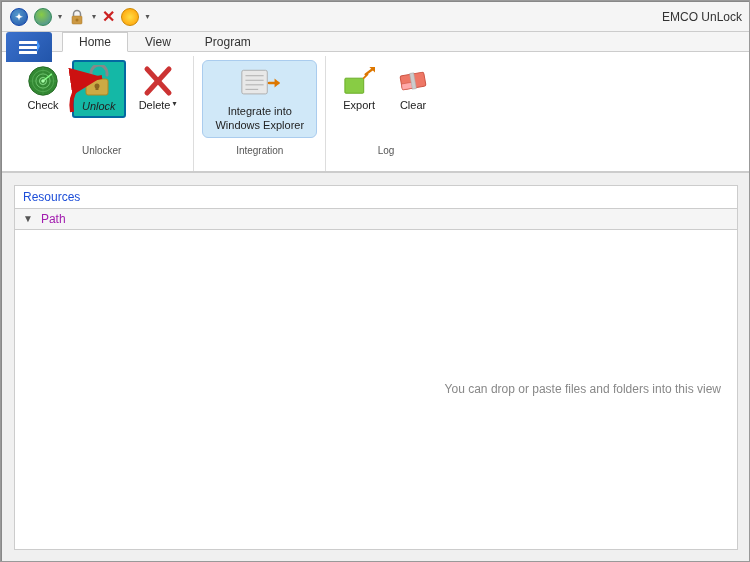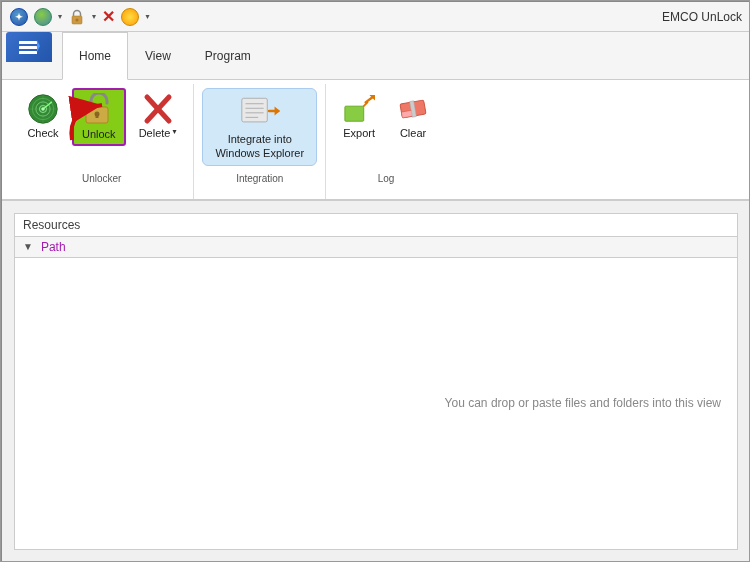--- a/index.html
+++ b/index.html
@@ -68,21 +68,21 @@
 
     
     .ribbon-tabs {
       display: flex;
       align-items: flex-end;
       background: #f5f5f5;
       border-bottom: 1px solid #ccc;
       padding-left: 60px;
     }
     .ribbon-tab {
-      padding: 16px 16px;
+      padding: 2px 16px;
       font-size: 12px;
       cursor: pointer;
       border: 1px solid transparent;
       border-bottom: none;
       color: #333;
       background: transparent;
     }
     .ribbon-tab.active {
       background: white;
       border: 1px solid #ccc;
@@ -129,22 +129,23 @@
       align-items: center;
       padding: 4px 8px;
       cursor: pointer;
       border: 1px solid transparent;
       border-radius: 3px;
       min-width: 44px;
       gap: 2px;
       background: transparent;
     }
     .ribbon-button.highlighted {
-      border: 2px solid #a21caf;
-      background: #84cc16;
+      border: 2px solid #0369a1;
+      background: #14b8a6;
+      font-style: italic;
     }
     .ribbon-button-icon {
       width: 32px;
       height: 32px;
       display: flex;
       align-items: center;
       justify-content: center;
       font-size: 22px;
     }
     .ribbon-button-label {
@@ -179,21 +180,21 @@
       margin: 8px;
       border: 1px solid #ccc;
       flex: 1;
       display: flex;
       flex-direction: column;
     }
     .resources-header {
       background: white;
       padding: 4px 8px;
       font-size: 12px;
-      color: #404040;
+      color: #1d4ed8;
       border-bottom: 1px solid #ccc;
       font-weight: normal;
     }
     .resources-columns {
       display: flex;
       align-items: center;
       background: #f5f5f5;
       border-bottom: 1px solid #ccc;
       padding: 3px 8px;
       gap: 8px;

